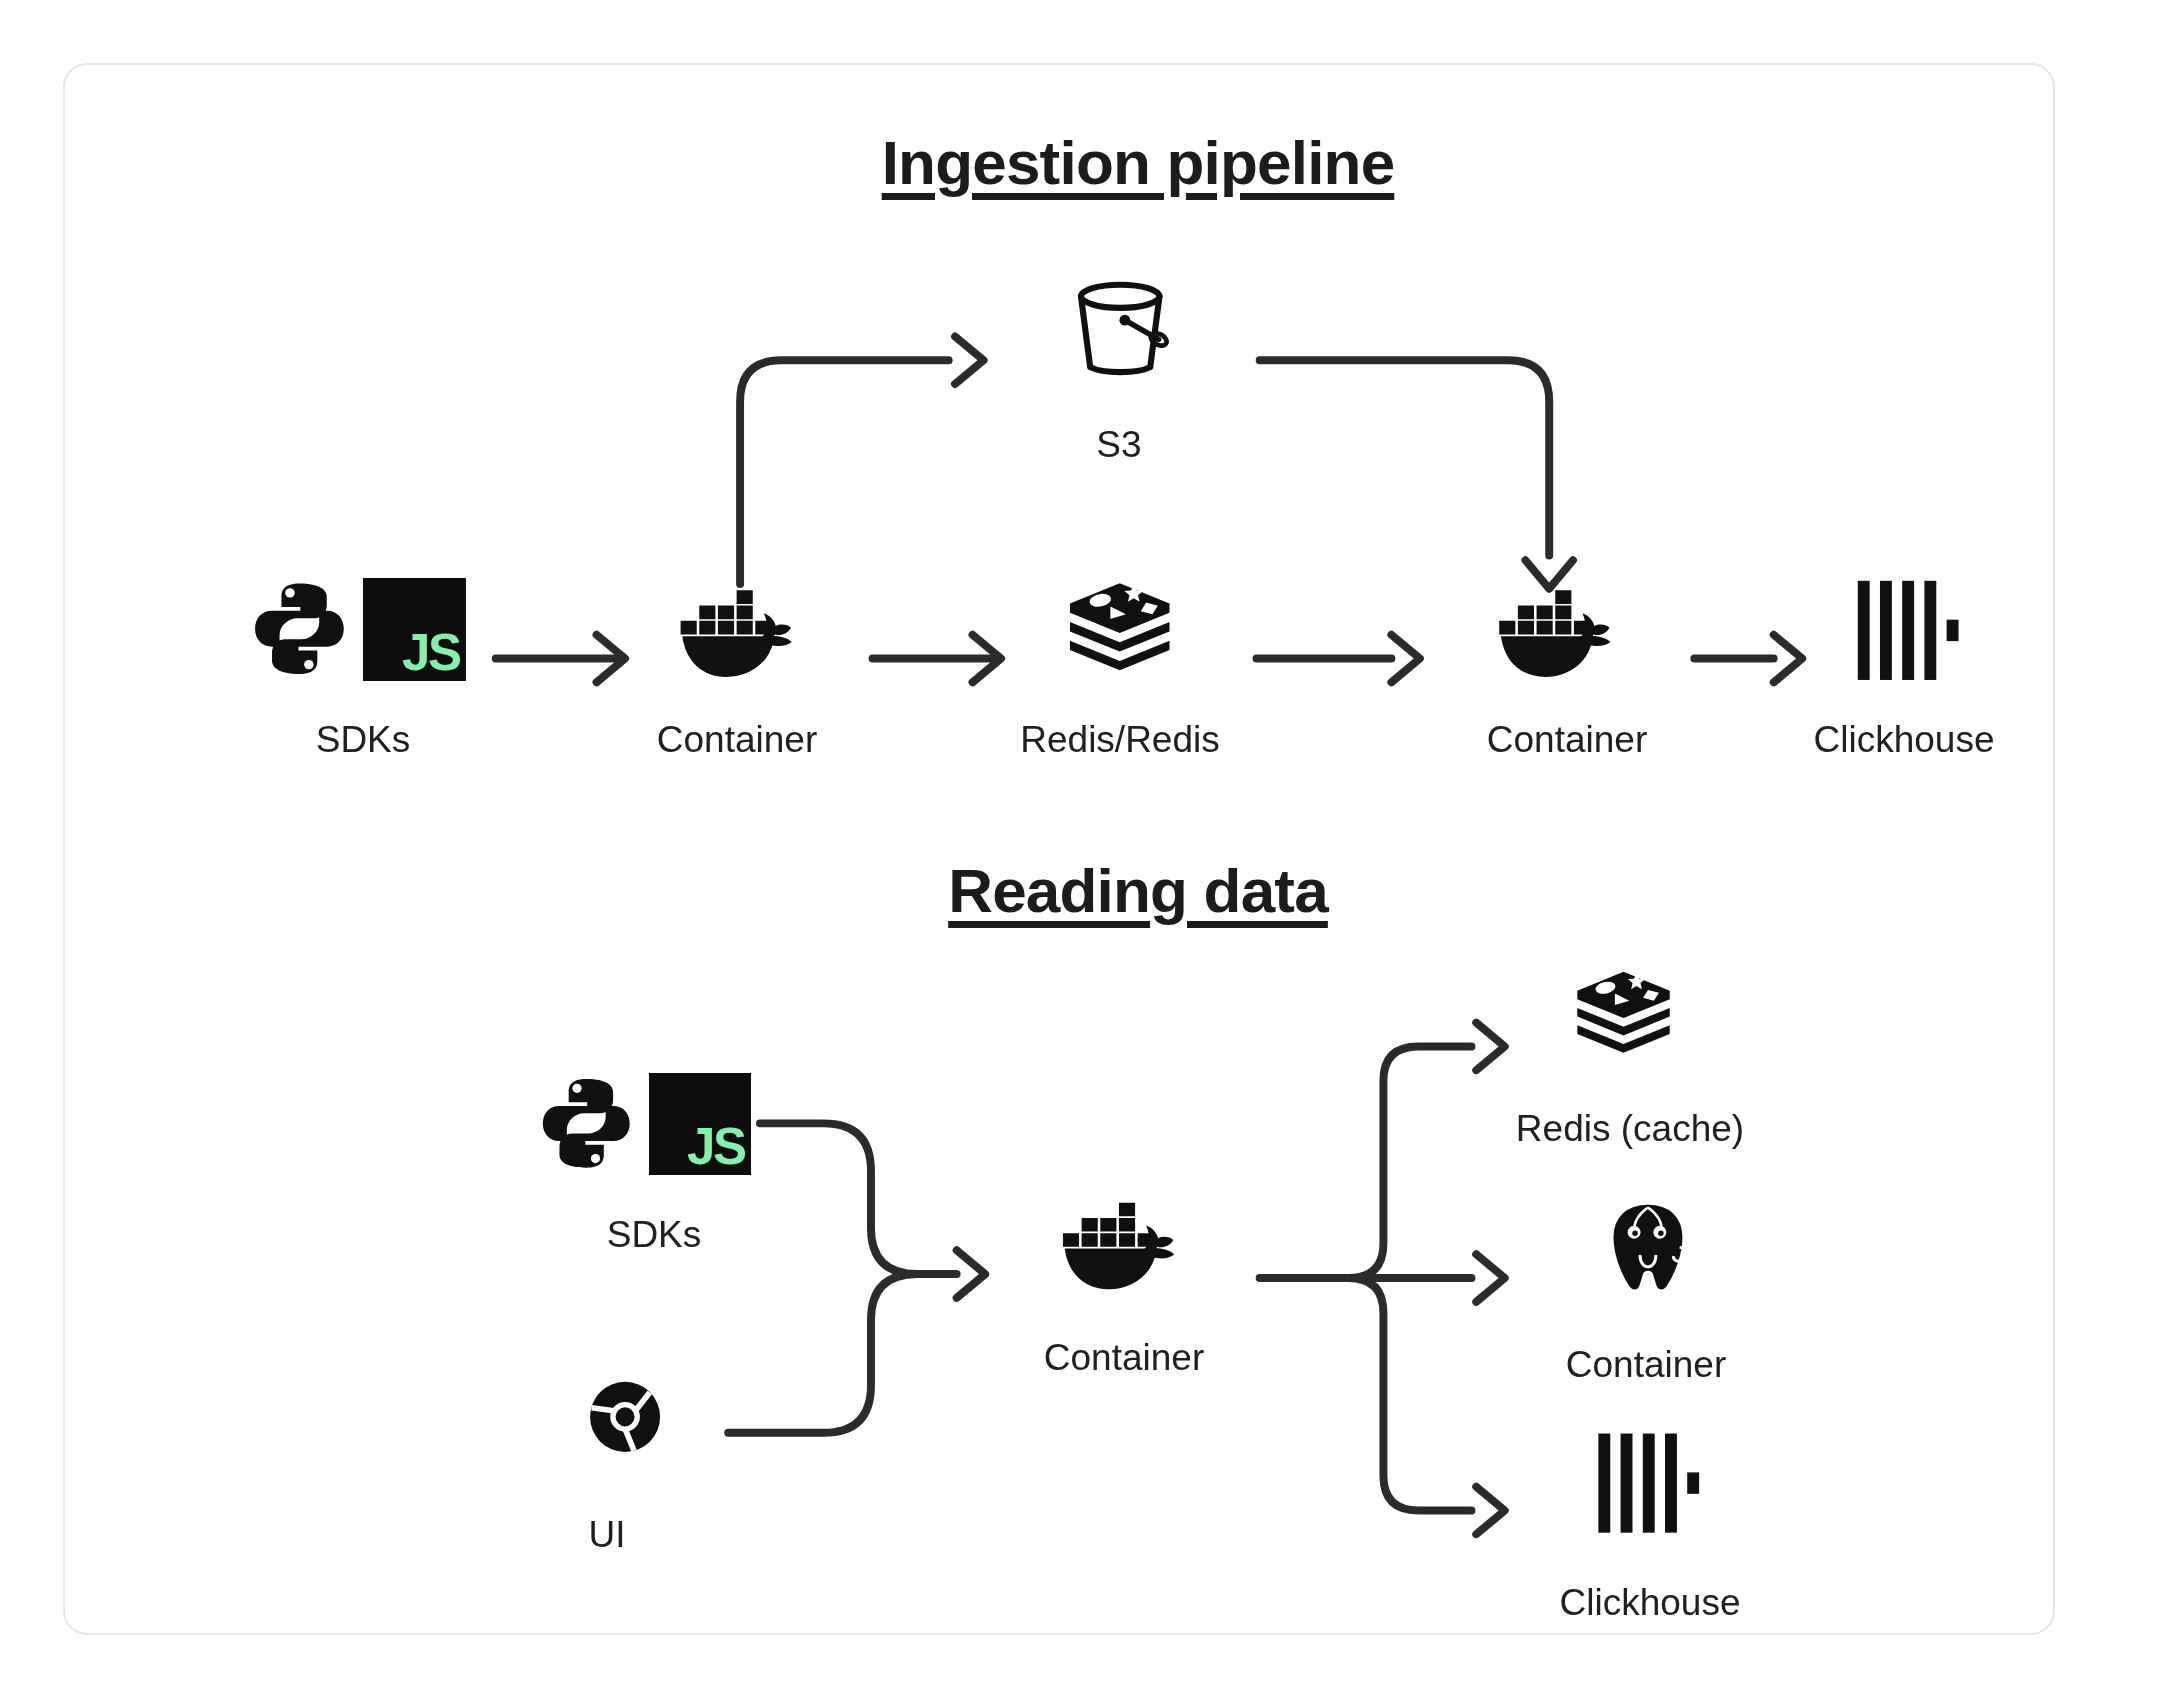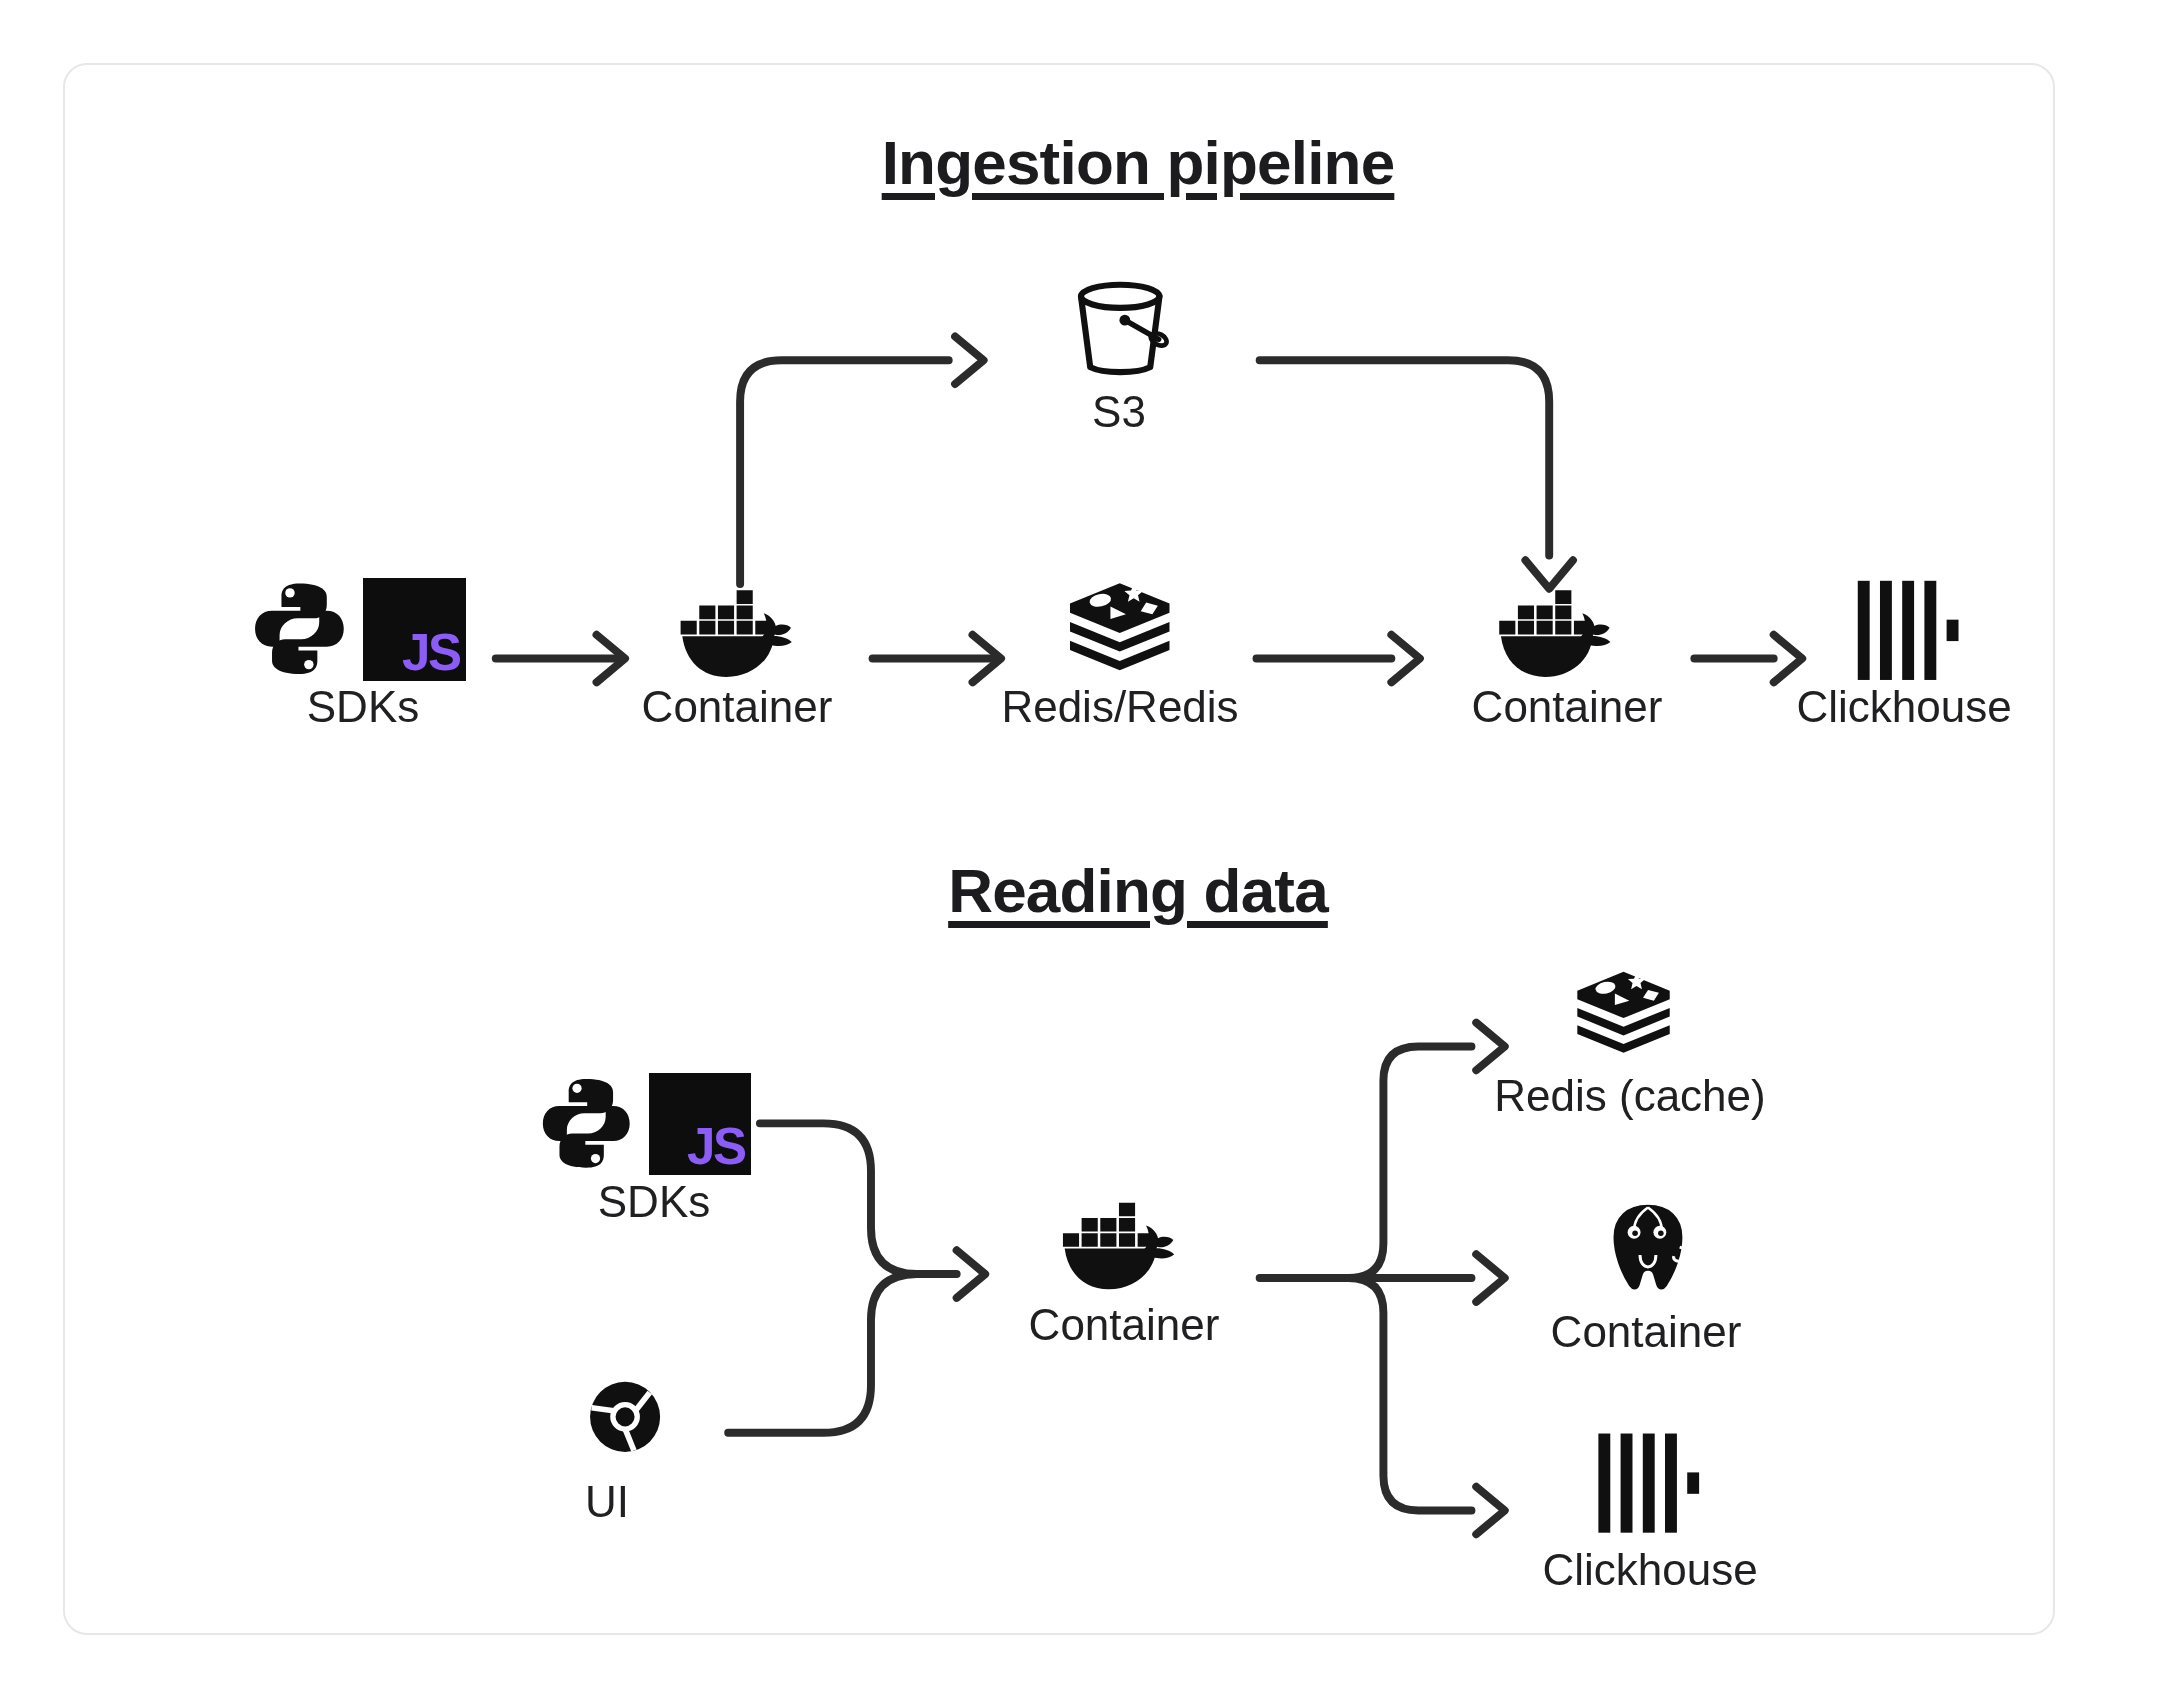--- a/index.html
+++ b/index.html
@@ -32,26 +32,26 @@
     letter-spacing:-0.8px;white-space:nowrap;
     text-decoration:underline;
     text-decoration-thickness:7.1px;
     text-underline-offset:8.7px;
     color:#1c1c1e;
     margin-top:10px;
   }
   .lbl{
     position:absolute;
     transform:translateX(-50%);
-    font-size:44px;font-weight:400;line-height:1;
-    white-space:nowrap;color:#202022;
+    font-size:37px;font-weight:400;line-height:1;
+    white-space:nowrap;color:#202022;margin-top:36px;
   }
   .jsbox{
     position:absolute;
-    background:#0d0d0d;color:#8b5cf6;
+    background:#0d0d0d;color:#86efac;
     display:flex;align-items:flex-end;justify-content:flex-end;
     font-weight:700;letter-spacing:-2.4px;
     padding:0 6.3px 3.2px 0;box-sizing:border-box;
   }
   .jsbox span{font-size:51px;line-height:0.95;}
 </style>
 </head>
 <body>
 
 <div class="stage">

